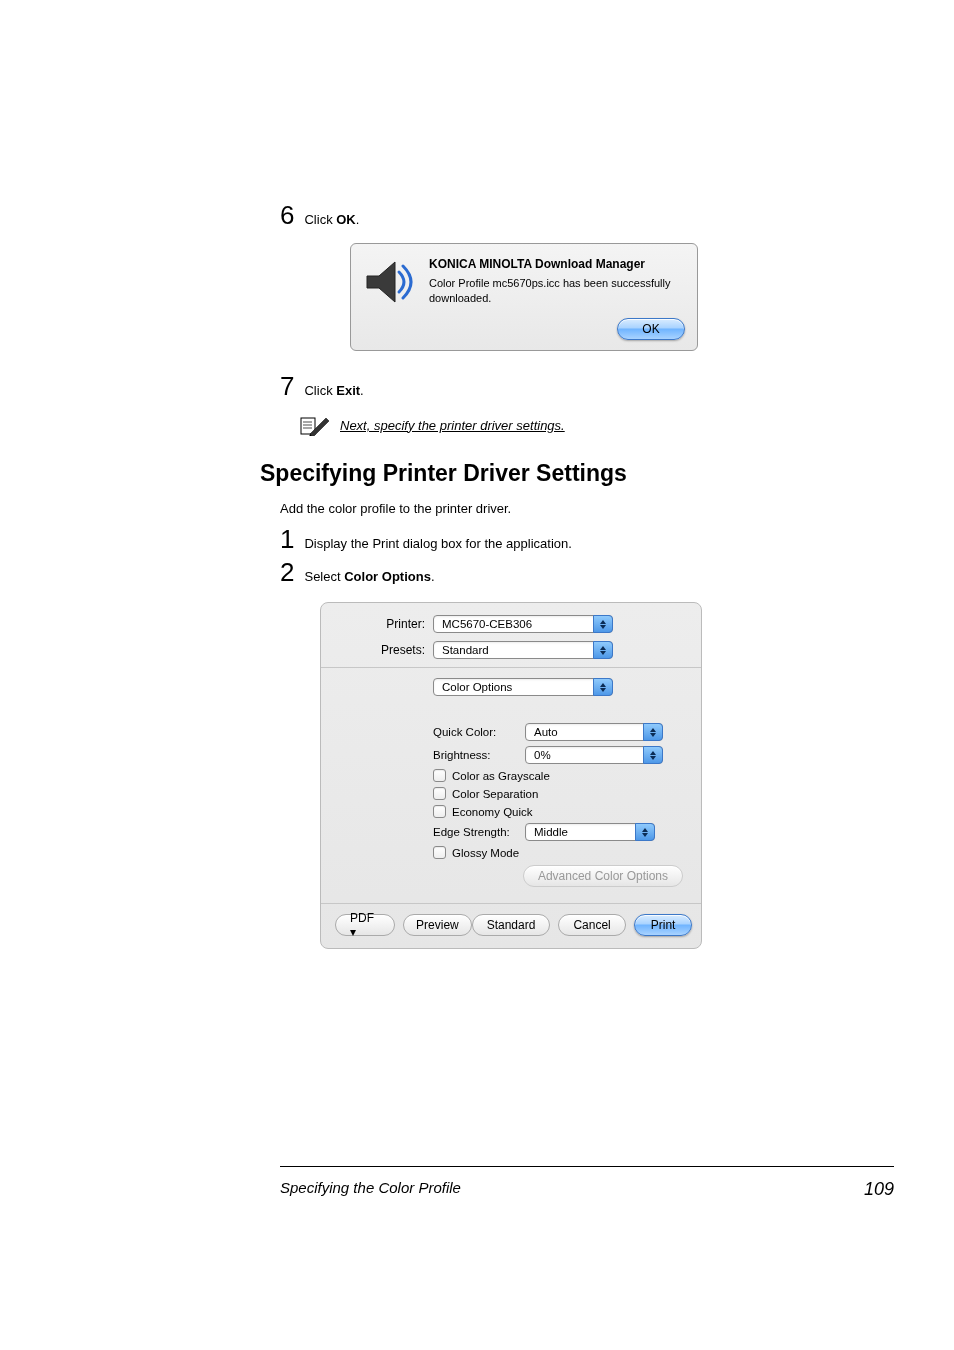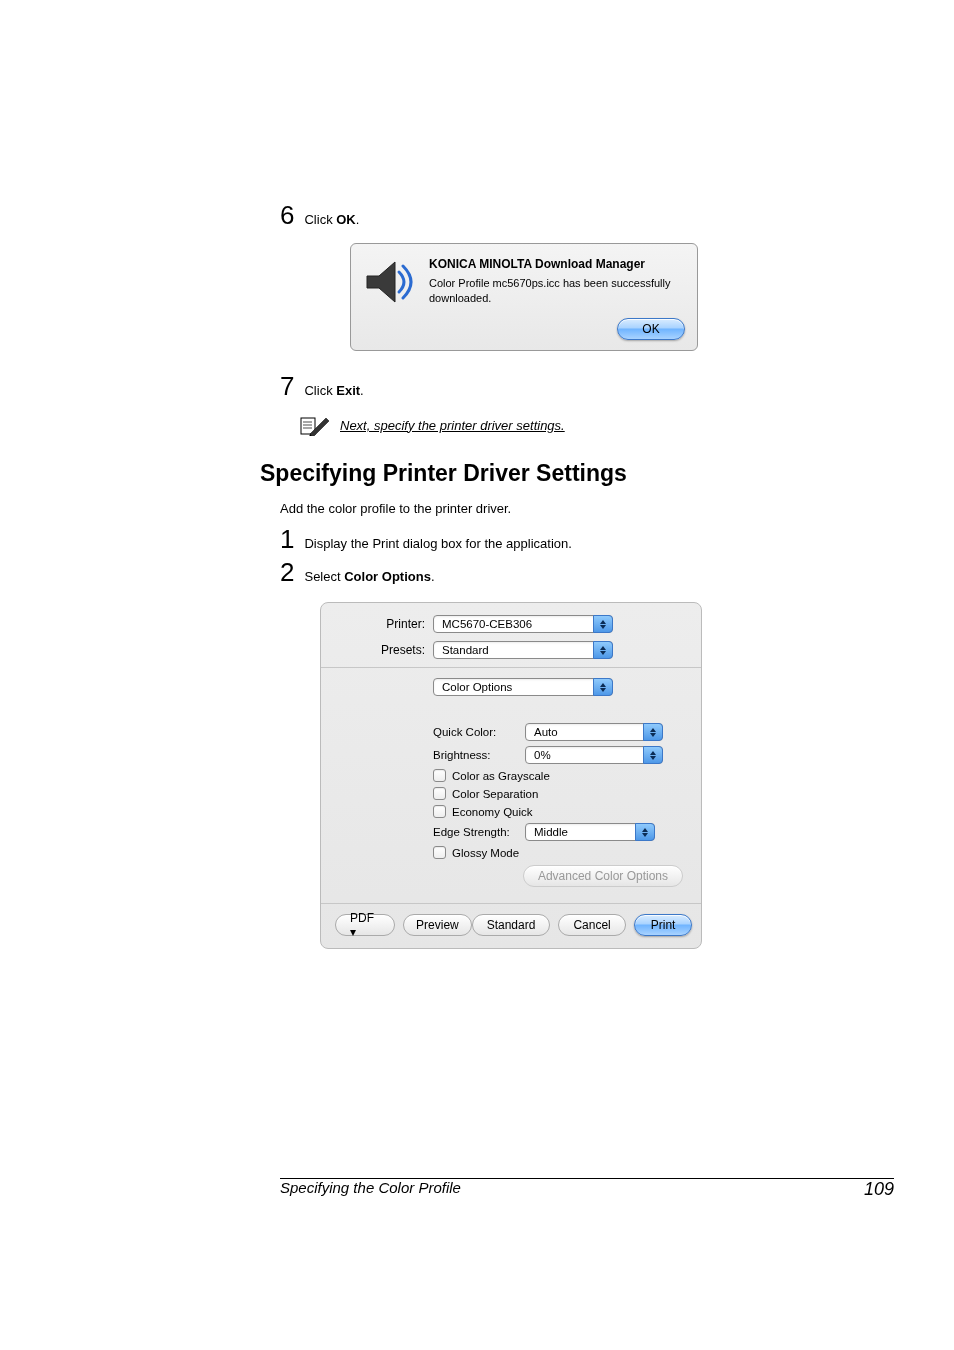--- a/index.html
+++ b/index.html
@@ -114,21 +114,21 @@
   .d2-inline { display:flex; align-items:center; gap:6px; margin:5px 0 5px 98px;}
   .d2-inline .il-label { min-width: 86px; }
   .d2-actions-row { display:flex; align-items:center; margin-top:0; }
   .d2-left { display:flex; gap:8px; }
   .d2-right { margin-left:auto; display:flex; gap:8px; }
   .adv-row { text-align:right; margin:6px 4px 0 0; }
 
   
   .footer {
     position:absolute; bottom:150px; left:280px; right:60px;
-    border-top: 1px solid #000; padding-top:0;
+    border-top: 1px solid #000; padding-top:12px;
     display:flex; justify-content:space-between;
     font-size:15px; font-style: italic;
   }
   .footer .pnum { font-style: italic; font-size:18px; }
 </style>
 </head>
 <body>
 
 <div class="page">
 

